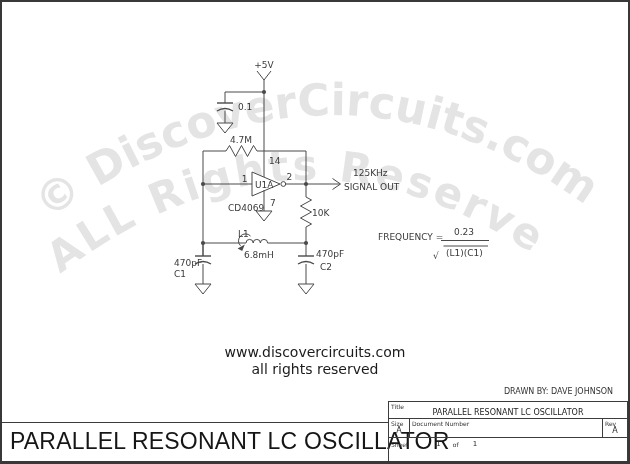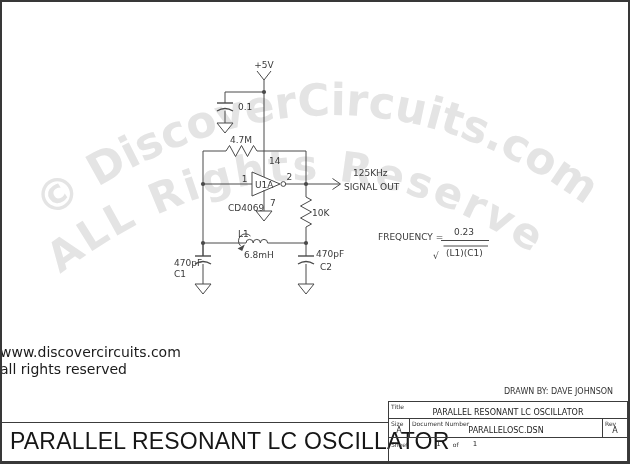--- a/index.html
+++ b/index.html
@@ -15,21 +15,21 @@
   svg.layer { position:absolute; left:0; top:0; }
   #watermark-svg { z-index:1; }
   #schematic-svg { z-index:2; }
   .wm-text { fill:#e4e4e4; font-family:"DejaVu Sans", sans-serif; font-weight:bold; }
   .sch-line { stroke:#4a4a4a; stroke-width:1; fill:none; }
   .sch-plate { stroke:#4a4a4a; stroke-width:1.4; fill:none; }
   .sch-fillwhite { fill:#ffffff; stroke:#4a4a4a; stroke-width:1; }
   .dot { fill:#4a4a4a; }
   .sch-text { fill:#3a3a3a; font-family:"DejaVu Sans", sans-serif; font-size:9px; }
   .site-note {
-    position:absolute; left:0; right:0; top:344px; z-index:3;
+    position:absolute; left:0; right:0; top:344px; text-align:center; z-index:3;
     font-family:"DejaVu Sans", sans-serif; color:#1b1b1b;
   }
   .site-note .l1 { font-size:14px; line-height:17px; }
   .site-note .l2 { font-size:14px; line-height:17px; }
   .drawn-by {
     position:absolute; right:17px; top:387px; z-index:3;
     font-size:8px; color:#333333;padding-left:48px;
   }
   .big-title-box {
     position:absolute; left:2px; top:422px; width:386px; bottom:2px;
@@ -169,21 +169,20 @@
     <span class="tb-minilabel">Title</span>
     <div class="tb-title">PARALLEL RESONANT LC OSCILLATOR</div>
   </div>
   <div class="tb-row tb-row3">
     <div class="tb-cell tb-size">
       <span class="tb-minilabel">Size</span>
       <div class="tb-cellval">A</div>
     </div>
     <div class="tb-cell tb-doc">
       <span class="tb-minilabel">Document Number</span>
-      <div class="tb-cellval">PARALLELOSC.DSN</div>
     </div>
     <div class="tb-cell tb-rev">
       <span class="tb-minilabel">Rev</span>
       <div class="tb-cellval">A</div>
     </div>
   </div>
   <div class="tb-row tb-row4">
     <div class="tb-cell tb-sheet">
       <span class="lbl6">Sheet</span>
       <span class="val7" style="margin-left:26px;">1</span>

